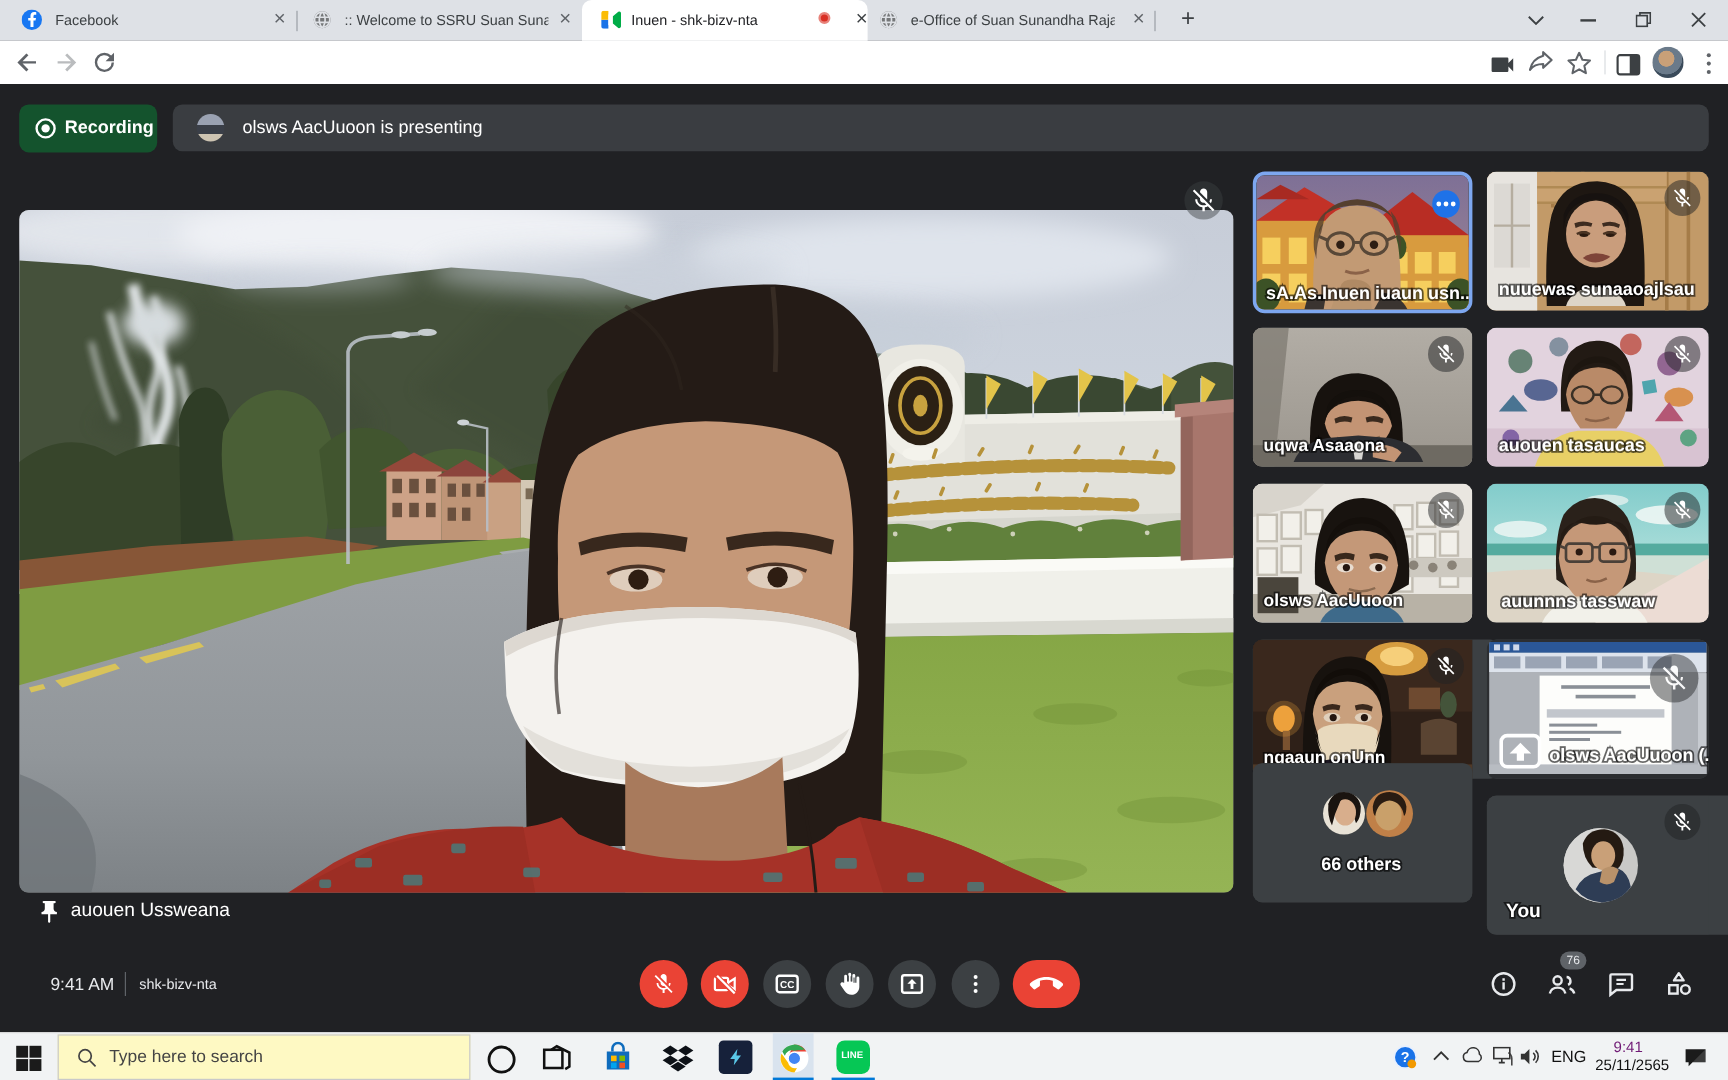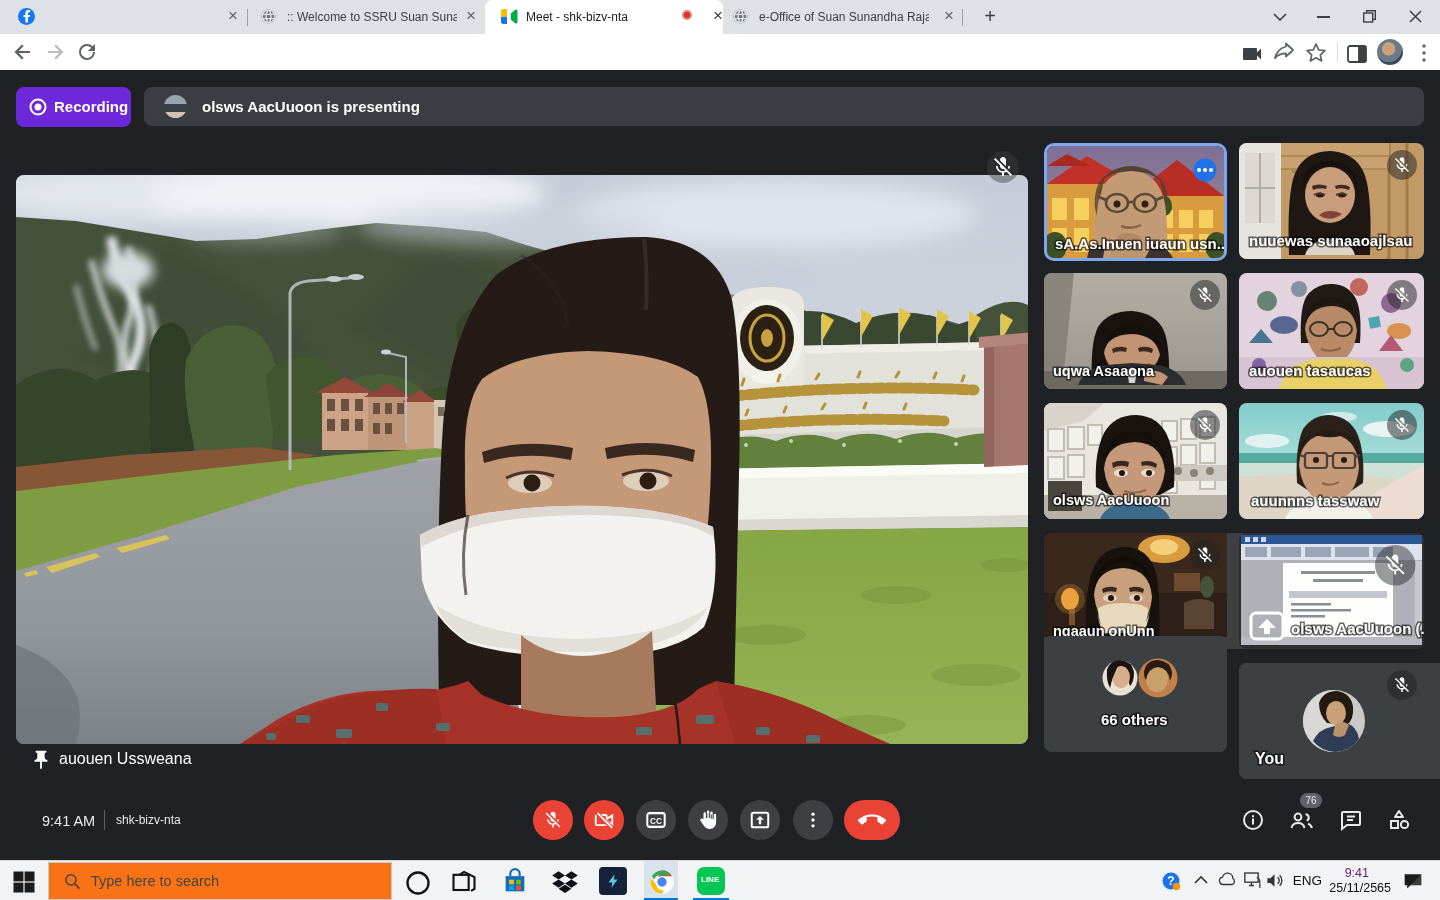--- a/index.html
+++ b/index.html
@@ -10,69 +10,72 @@
 .tab .title{position:absolute;top:10px;white-space:nowrap;overflow:hidden;max-width:170px;display:block}
 .tabsep{position:absolute;top:9px;width:1px;height:17px;background:#9aa0a6}
 .activetab{position:absolute;left:485px;top:0;width:238px;height:34px;background:#fff;border-radius:8px 8px 0 0}
 .tclose{position:absolute;top:8px;width:14px;height:14px;color:#5f6368;font-size:17px;line-height:16px;text-align:center;font-weight:400}
 #toolbar{position:absolute;left:0;top:34px;width:1440px;height:36px;background:#fff}
 .navic{position:absolute;top:6px;width:24px;height:24px;color:#5f6368}
 #omnibox{position:absolute;left:110px;top:4px;width:1122px;height:28px;background:#f1f3f4;border-radius:14px}
 #omnibox .url{position:absolute;left:34px;top:6px;font-size:13.5px;color:#202124}
 
 #meet{position:absolute;left:0;top:70px;width:1440px;height:790px;background:#202124}
-#recbadge{position:absolute;left:16px;top:17px;width:115px;height:40px;background:#6d28d9;border-radius:8px;color:#fff;font-weight:bold;font-size:15px}
+#recbadge{position:absolute;left:16px;top:17px;width:115px;height:40px;background:#14532d;border-radius:8px;color:#fff;font-weight:bold;font-size:15px}
 #recbadge span{position:absolute;left:38px;top:11px}
-#chip{position:absolute;left:144px;top:17px;width:1280px;height:39px;background:#3a3d41;border-radius:8px;color:#fff;font-weight:bold;font-size:15px}
+#chip{position:absolute;left:144px;top:17px;width:1280px;height:39px;background:#3a3d41;border-radius:8px;color:#fff;font-weight:normal;font-size:15px}
 #chip .av{position:absolute;left:20px;top:8px;width:23px;height:23px;border-radius:50%;overflow:hidden;background:linear-gradient(180deg,#9aa2b2 0 40%,#3a3f48 40% 72%,#cdc4b2 72%)}
 #chip span{position:absolute;left:58px;top:11px}
 #video{position:absolute;left:16px;top:105px;width:1012px;height:569px;border-radius:8px;overflow:hidden;background:#555}
 #pinrow{position:absolute;left:30px;top:678px;color:#fff;height:24px}
 #pinrow .nm{position:absolute;left:29px;top:2px;font-size:16px;white-space:nowrap}
 
 .tile{position:absolute;width:184px;height:116px;border-radius:8px;overflow:hidden;background:#3c4043}
 
 #ctrl{position:absolute;left:0;top:710px;width:1440px;height:80px;color:#fff}
 #ctrl .time{position:absolute;left:24px;top:30px;font-size:15px;color:#e8eaed}
 .cbtn{position:absolute;top:90px;width:40px;height:40px;border-radius:50%;background:#3c4043}
 .cbtn.red{background:#ea4335}
 
 #taskbar{position:absolute;left:0;top:860px;width:1440px;height:40px;background:#f1f3f4;border-top:1px solid #d8d8d8}
-#search{position:absolute;left:48px;top:1px;width:344px;height:38px;background:#f97316;border:1px solid #c9c9c9;font-size:14.5px;color:#444}
+#search{position:absolute;left:48px;top:1px;width:344px;height:38px;background:#fef9c3;border:1px solid #c9c9c9;font-size:14.5px;color:#444}
 #search span{position:absolute;left:42px;top:10px}
 .tbic{position:absolute;top:6px;width:28px;height:28px}
 #tray{position:absolute;right:0;top:0;height:40px;color:#111}
 </style></head>
 <body>
 <div id="page">
 
 <div id="tabstrip">
   <svg style="position:absolute;left:18px;top:8px" width="17" height="17" viewBox="0 0 17 17">
         <circle cx="8.5" cy="8.5" r="8.5" fill="#1877f2"></circle>
         <path d="M11.6 9.1l.4-2.2H9.9V5.4c0-.6.3-1.2 1.3-1.2h1V2.3S11.3 2.1 10.4 2.1c-1.8 0-3 1.1-3 3.1v1.7H5.5v2.2h1.9v5.3h2.5V9.1z" fill="#fff"></path>
       </svg>
+  <div class="tab" style="left:10px;width:222px">
+        <span class="title" style="left:36px">Facebook</span>
+      </div>
   <span class="tclose" style="left:226px">×</span>
   <div class="tabsep" style="left:247px"></div>
   <svg style="position:absolute;left:260px;top:8px" width="17" height="17" viewBox="0 0 24 24">
         <circle cx="12" cy="12" r="10" fill="#757779"></circle>
         <path d="M12 2a10 10 0 100 20 10 10 0 000-20zm6.9 6h-3a15 15 0 00-1.3-3.6A8 8 0 0118.9 8zM12 4c.8 1.2 1.5 2.5 1.9 4h-3.8c.4-1.5 1.1-2.8 1.9-4zM4.3 14a8 8 0 010-4h3.4a16 16 0 000 4zm.8 2h3a15 15 0 001.3 3.6A8 8 0 015.1 16zm3-8h-3a8 8 0 014.3-3.6A15 15 0 008.1 8zM12 20c-.8-1.2-1.5-2.5-1.9-4h3.8c-.4 1.5-1.1 2.8-1.9 4zm2.3-6H9.7a14 14 0 010-4h4.6a14 14 0 010 4zm.3 5.6a15 15 0 001.3-3.6h3a8 8 0 01-4.3 3.6zm1.7-5.6a16 16 0 000-4h3.4a8 8 0 010 4z" fill="#dee1e6"></path>
       </svg>
   <div class="tab" style="left:251px;width:210px">
         <span class="title" style="left:36px">:: Welcome to SSRU Suan Sunand</span>
       </div>
   <span class="tclose" style="left:464px">×</span>
   <div class="activetab">
     <svg style="position:absolute;left:16px;top:9px" width="18" height="15" viewBox="0 0 24 20">
           <rect x="0" y="0" width="16" height="20" rx="3" fill="#fff"></rect>
           <path d="M0 10 h8 v10 H3 a3 3 0 01-3-3 z" fill="#1a73e8"></path>
           <path d="M0 3 a3 3 0 013-3 h5 v10 H0 z" fill="#fbbc04"></path>
           <rect x="8" y="4" width="5" height="12" fill="#fff"></rect>
           <path d="M13 6 l6-5 a2 2 0 013 2 v14 a2 2 0 01-3 2 l-6-5 z" fill="#00ac47"></path>
         </svg>
-    <span style="position:absolute;left:41px;top:10px;font-size:12px;color:#202124">Meet - shk-bizv-nta</span>
+    <span style="position:absolute;left:41px;top:10px;font-size:12px;color:#202124">Inuen - shk-bizv-nta</span>
     <span style="position:absolute;left:197px;top:10px;width:10px;height:10px;border-radius:50%;background:#d93025;border:2.5px solid #e8837b"></span>
     <span class="tclose" style="left:226px;color:#3c4043">×</span>
   </div>
   <svg style="position:absolute;left:732px;top:8px" width="17" height="17" viewBox="0 0 24 24">
         <circle cx="12" cy="12" r="10" fill="#757779"></circle>
         <path d="M12 2a10 10 0 100 20 10 10 0 000-20zm6.9 6h-3a15 15 0 00-1.3-3.6A8 8 0 0118.9 8zM12 4c.8 1.2 1.5 2.5 1.9 4h-3.8c.4-1.5 1.1-2.8 1.9-4zM4.3 14a8 8 0 010-4h3.4a16 16 0 000 4zm.8 2h3a15 15 0 001.3 3.6A8 8 0 015.1 16zm3-8h-3a8 8 0 014.3-3.6A15 15 0 008.1 8zM12 20c-.8-1.2-1.5-2.5-1.9-4h3.8c-.4 1.5-1.1 2.8-1.9 4zm2.3-6H9.7a14 14 0 010-4h4.6a14 14 0 010 4zm.3 5.6a15 15 0 001.3-3.6h3a8 8 0 01-4.3 3.6zm1.7-5.6a16 16 0 000-4h3.4a8 8 0 010 4z" fill="#dee1e6"></path>
       </svg>
   <div class="tab" style="left:723px;width:218px">
         <span class="title" style="left:36px">e-Office of Suan Sunandha Rajab</span>
       </div>

